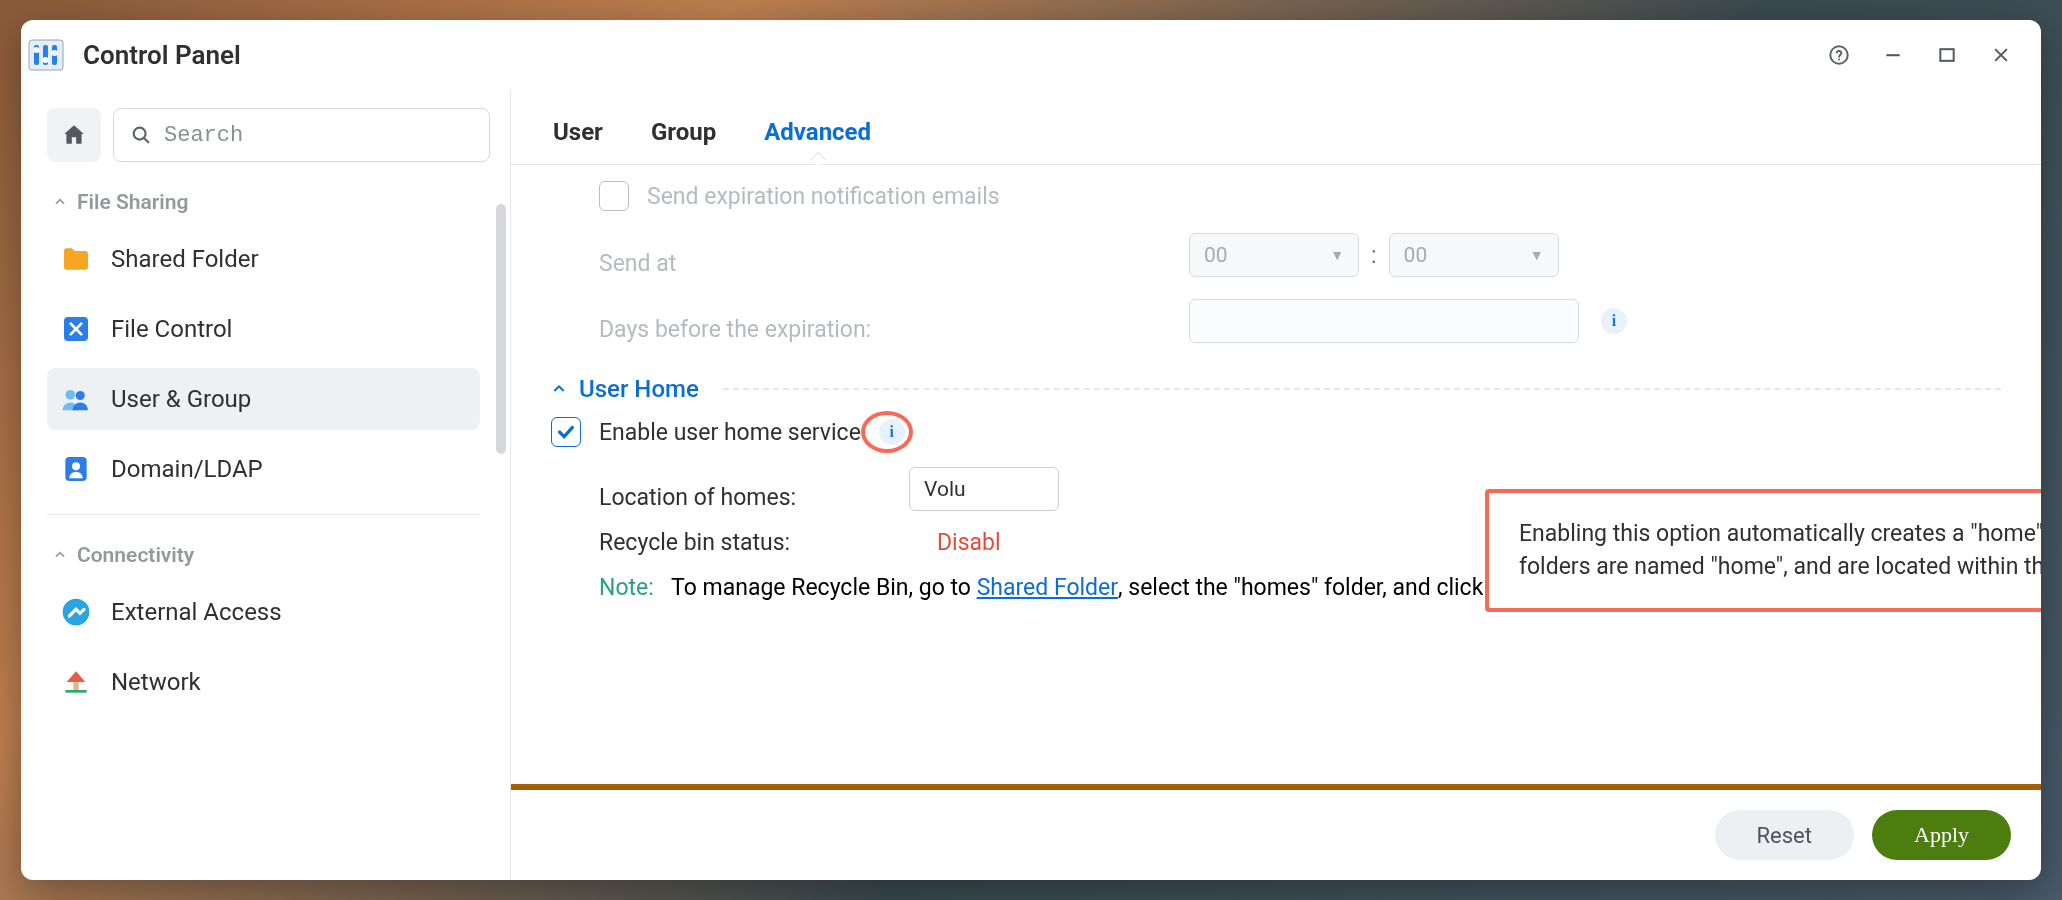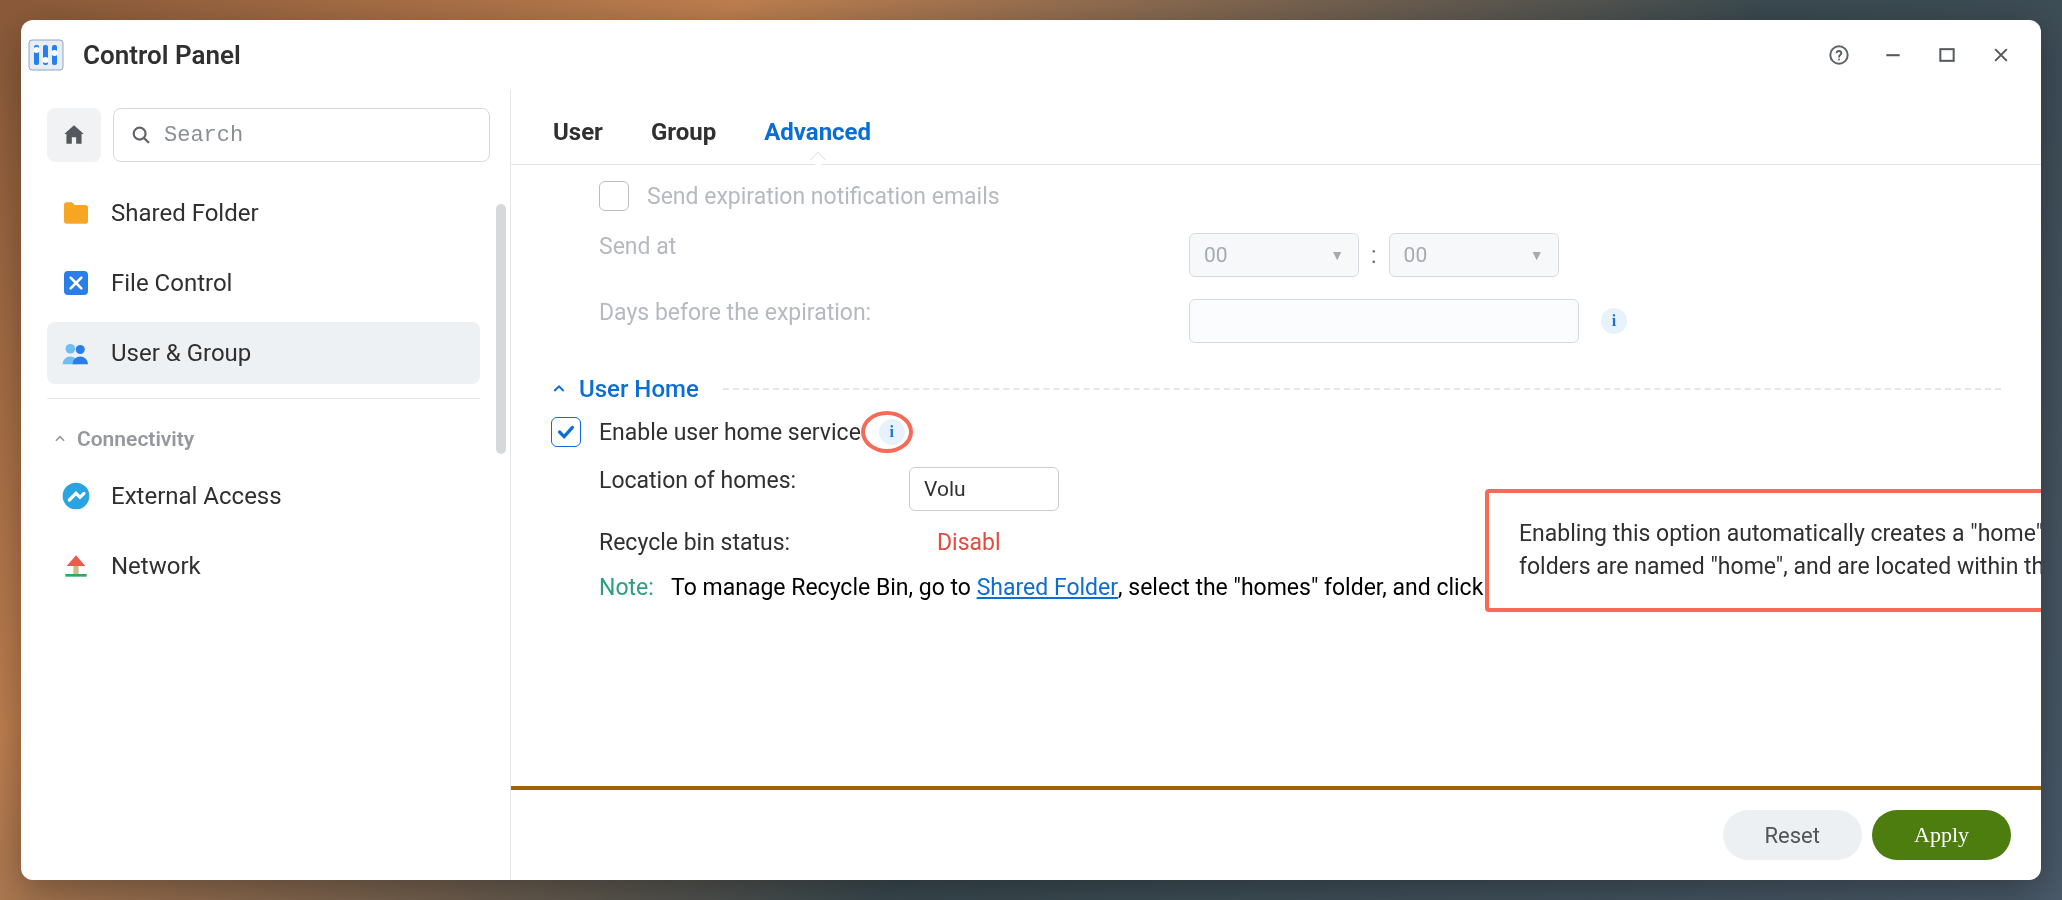--- a/index.html
+++ b/index.html
@@ -143,21 +143,21 @@
     border-radius: 6px; margin-right: 18px;
     display:flex;align-items:center;justify-content:center;
     flex-shrink:0;
     cursor:pointer;
   }
   .chk.checked { border-color:#0b6dd6; }
   .chk.checked svg { display:block; }
   .chk svg { display:none; }
   .lbl { font-size: 23px; color: #303030; }
   .lbl.muted { color: #b6bac0; }
-  .field-pair { display:flex; align-items:flex-start; gap: 0; }
+  .field-pair { display:flex; align-items:flex-end; gap: 0; }
   .field-label { width: 590px; font-size: 23px; color:#b6bac0; }
   .field-label.dark { color:#303030; }
   .select {
     height: 44px; min-width: 150px;
     border: 1px solid #d6dae0;
     border-radius: 6px;
     background:#f7f8fa;
     display:flex; align-items:center; justify-content:space-between;
     padding: 0 14px; color:#a6abb1; font-size:21px;
     cursor:pointer;
@@ -189,23 +189,23 @@
     cursor:pointer;
   }
   .sect-title .sep {
     flex:1; height:0; border-top:2px dashed #e4e7ea; margin-left: 12px;
   }
   .value-red { color:#e34b3c; font-size:23px; }
   .note-line { font-size: 23px; }
   .note-label { color:#2b9f7f; }
   .link { color:#0b6dd6; text-decoration: underline; cursor:pointer;}
   .footer {
-    border-top: 4px solid #a16207;
+    border-top: 6px solid #a16207;
     padding: 20px 30px;
-    display:flex; justify-content:flex-end; gap: 10px;
+    display:flex; justify-content:flex-end; gap: 18px;
   }
   .btn {
     height: 50px; padding: 0 42px;
     border-radius: 25px;
     font-size: 22px;
     display:flex;align-items:center;justify-content:center;
     cursor:pointer; border:none;
   }
   .btn.secondary { background:#edf0f3; color:#505458; }
   .btn.primary { background:#4d7c0f; color:#fff;font-family:Liberation Serif, serif; }
@@ -284,20 +284,28 @@
             <svg width="22" height="22" viewBox="0 0 24 24" fill="none" stroke="#606468" stroke-width="2.4">
                 <circle cx="10.5" cy="10.5" r="6.5"></circle>
                 <path d="M20 20 L15.5 15.5" stroke-linecap="round"></path>
               </svg>
           </span>
           <input placeholder="Search" style="">
         </div>
       </div>
 
       <div class="sidebar-scroll">
+        <div class="section-header">
+          <span class="chev">
+            <svg width="14" height="14" viewBox="0 0 24 24" fill="none" stroke="#95999e" stroke-width="3">
+                <path d="M5 15 L12 8 L19 15"></path>
+              </svg>
+          </span>
+          <span>File Sharing</span>
+        </div>
 
         <div class="nav-item">
           <span class="nic">
             <svg width="32" height="32" viewBox="0 0 24 24">
                 <path d="M3 6 a2 2 0 0 1 2-2 h4 l2 2 h8 a2 2 0 0 1 2 2 v10 a2 2 0 0 1-2 2 H5 a2 2 0 0 1-2-2 Z" fill="#f6a623"></path>
               </svg>
           </span>
           <span>Shared Folder</span>
         </div>
 
@@ -316,20 +324,30 @@
             <svg width="34" height="34" viewBox="0 0 24 24">
                 <circle cx="8" cy="9" r="3.4" fill="#6fbef0"></circle>
                 <path d="M2.5 20 a5.5 5.5 0 0 1 11 0 Z" fill="#6fbef0"></path>
                 <circle cx="15" cy="9.5" r="3.2" fill="#2b7de9"></circle>
                 <path d="M9.5 20 a5.5 5.5 0 0 1 11 0 Z" fill="#2b7de9"></path>
               </svg>
           </span>
           <span>User &amp; Group</span>
         </div>
 
+        <div class="nav-item">
+          <span class="nic">
+            <svg width="32" height="32" viewBox="0 0 24 24">
+                <rect x="4" y="3" width="16" height="18" rx="3" fill="#2b7de9"></rect>
+                <circle cx="12" cy="10" r="3" fill="#fff"></circle>
+                <path d="M7 19 a5 5 0 0 1 10 0 Z" fill="#fff"></path>
+              </svg>
+          </span>
+          <span>Domain/LDAP</span>
+        </div>
 
         <hr>
 
         <div class="section-header">
           <span class="chev">
             <svg width="14" height="14" viewBox="0 0 24 24" fill="none" stroke="#95999e" stroke-width="3">
                 <path d="M5 15 L12 8 L19 15"></path>
               </svg>
           </span>
           <span>Connectivity</span>

